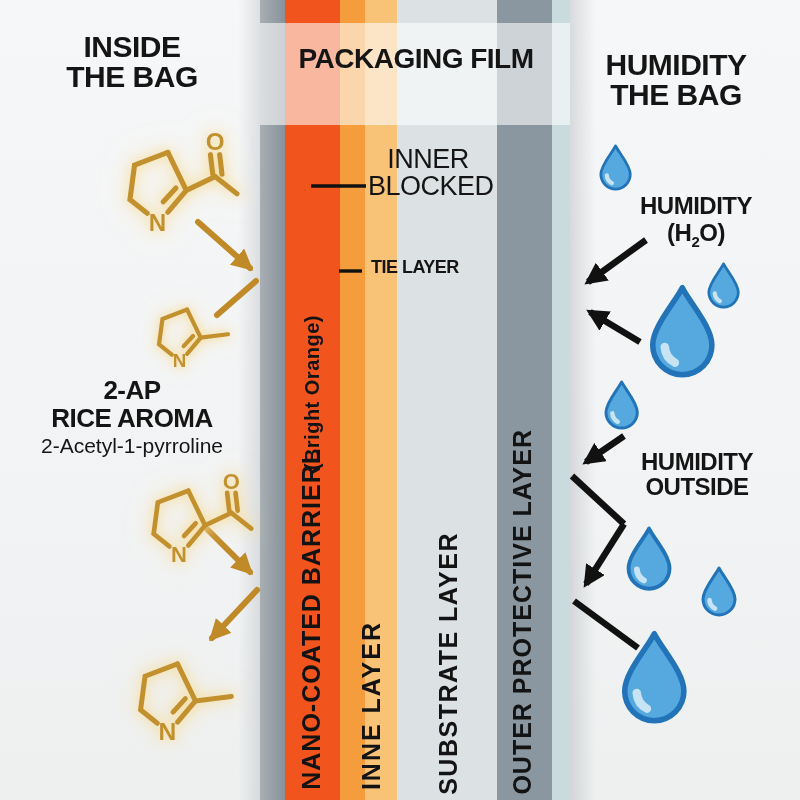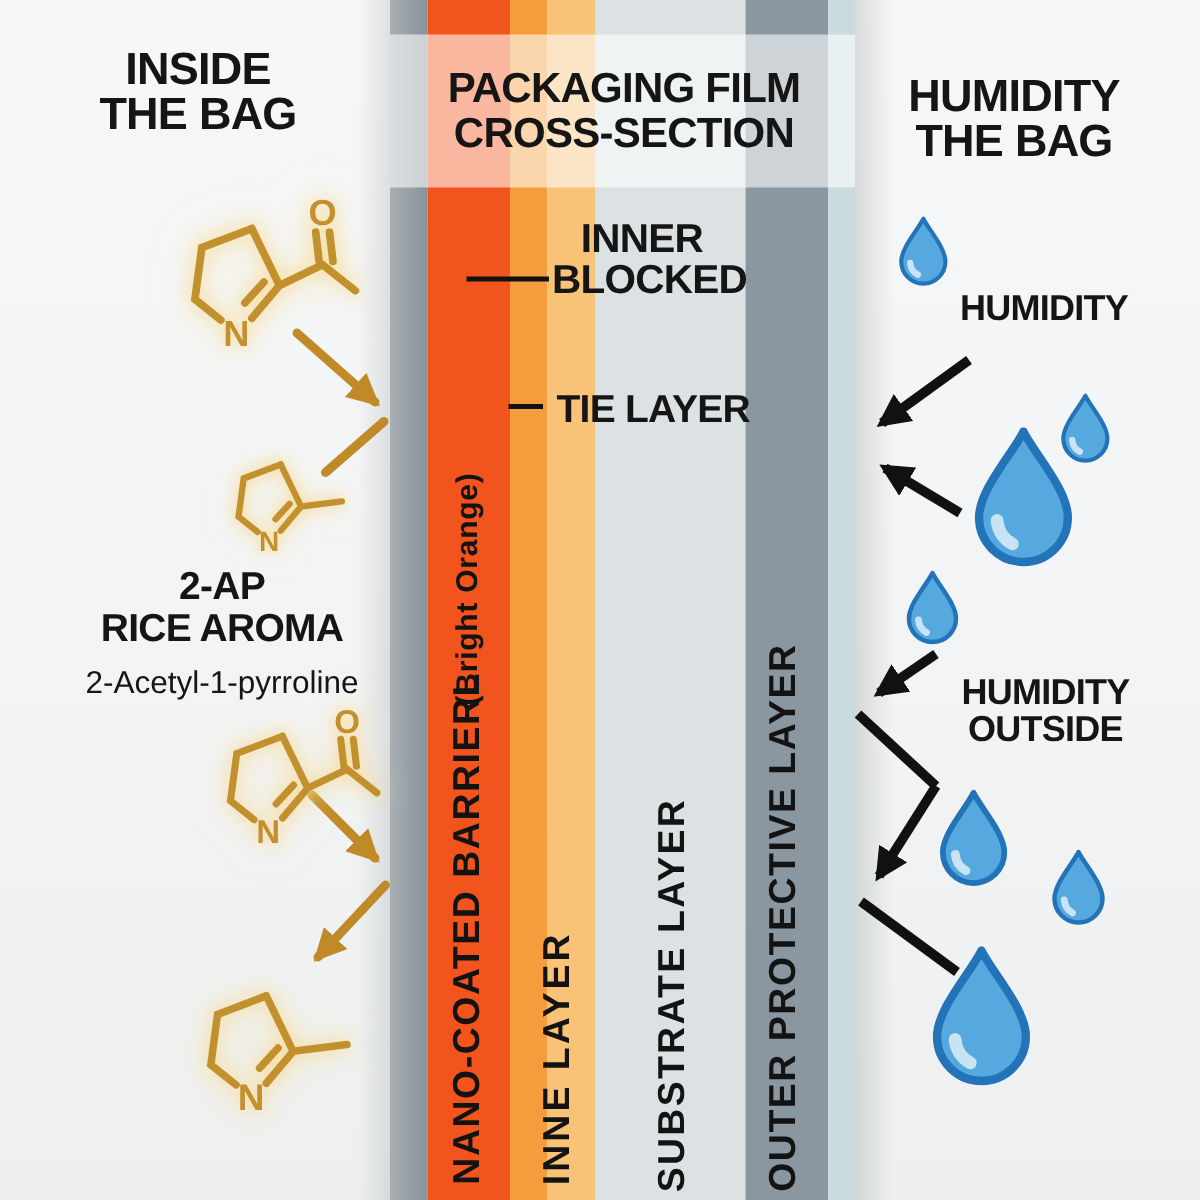--- a/index.html
+++ b/index.html
@@ -23,26 +23,26 @@
     background:linear-gradient(90deg,rgba(110,120,128,0.22),rgba(110,120,128,0));z-index:1;}
   .shadow-left{position:absolute;left:238px;top:0;width:22px;height:800px;
     background:linear-gradient(270deg,rgba(110,120,128,0.18),rgba(110,120,128,0));z-index:1;}
   
   .txt{position:absolute;z-index:3;}
   .hdr{font-weight:bold;font-size:30px;line-height:30px;letter-spacing:-0.5px;text-align:center;}
   .inside-title{left:12px;top:32px;width:240px;}
   .film-title{left:296px;top:44px;width:240px;font-size:28px;line-height:30px;}
   .outside-title{left:556px;top:50px;width:240px;}
   .sealant-label{left:368px;top:146px;width:120px;text-align:center;
-    font-weight:bold;font-size:27px;line-height:27px;letter-spacing:-0.5px;}
-  .tie-label{left:371px;top:257px;font-weight:bold;font-size:26px;letter-spacing:-0.5px;white-space:nowrap;text-align:center;}
-  .ap-block{left:28px;top:376px;width:240px;text-align:center;}
+    font-weight:normal;font-size:27px;line-height:27px;letter-spacing:-0.5px;}
+  .tie-label{left:371px;top:257px;font-weight:bold;font-size:18px;letter-spacing:-0.5px;white-space:nowrap;text-align:center;}
+  .ap-block{left:12px;top:376px;width:240px;text-align:center;}
   .ap-abbr{font-weight:bold;font-size:26px;line-height:28px;letter-spacing:-0.5px;}
   .ap-name{font-weight:bold;font-size:26px;line-height:28px;letter-spacing:-0.5px;text-align:center;}
-  .ap-iupac{font-size:21px;line-height:24px;margin-top:12px;}
+  .ap-iupac{font-size:21px;line-height:24px;margin-top:2px;}
   .humidity-block{left:616px;top:192px;width:160px;text-align:center;
     font-weight:bold;font-size:24px;line-height:27px;letter-spacing:-0.5px;}
   .humidity-block sub{font-size:0.62em;}
   .blocked-block{left:616px;top:449px;width:162px;text-align:center;
     font-weight:bold;font-size:24px;line-height:25px;letter-spacing:-0.5px;}
   
   .vlabel{position:absolute;z-index:3;writing-mode:vertical-rl;transform:rotate(180deg);
     font-weight:bold;font-size:25px;letter-spacing:1px;white-space:nowrap;color:#131313;}
   .v-barrier{left:297px;bottom:10px;}
   .v-barrier-note{left:301px;bottom:330px;font-size:20px;font-weight:bold;letter-spacing:0.5px;}
@@ -67,41 +67,41 @@
   <div class="washed"></div>
   <div class="shadow-right"></div>
   <div class="shadow-left"></div>
 
   <div class="txt hdr inside-title">
     <div>INSIDE</div>
     <div>THE BAG</div>
   </div>
   <div class="txt hdr film-title">
     <div>PACKAGING FILM</div>
-    <div>CROSS-SECTION</div>
   </div>
   <div class="txt hdr outside-title">
     <div>HUMIDITY</div>
     <div>THE BAG</div>
   </div>
 
   <div class="txt sealant-label">
     <div>INNER</div>
     <div>BLOCKED</div>
   </div>
   <div class="txt tie-label">TIE LAYER</div>
 
   <div class="txt ap-block">
     <div class="ap-abbr">2-AP</div>
     <div class="ap-name">RICE AROMA</div>
     <div class="ap-iupac">2-Acetyl-1-pyrroline</div>
   </div>
 
   <div class="txt humidity-block">
     <div>HUMIDITY</div>
+    <div><span>(H</span><sub>2</sub><span>O)</span></div>
   </div>
   <div class="txt blocked-block">
     <div>HUMIDITY</div>
     <div>OUTSIDE</div>
   </div>
 
   <div class="vlabel v-barrier">NANO-COATED BARRIERL</div>
   <div class="vlabel v-barrier-note">(Bright Orange)</div>
   <div class="vlabel v-inne">INNE LAYER</div>
   <div class="vlabel v-substrate">SUBSTRATE LAYER</div>

